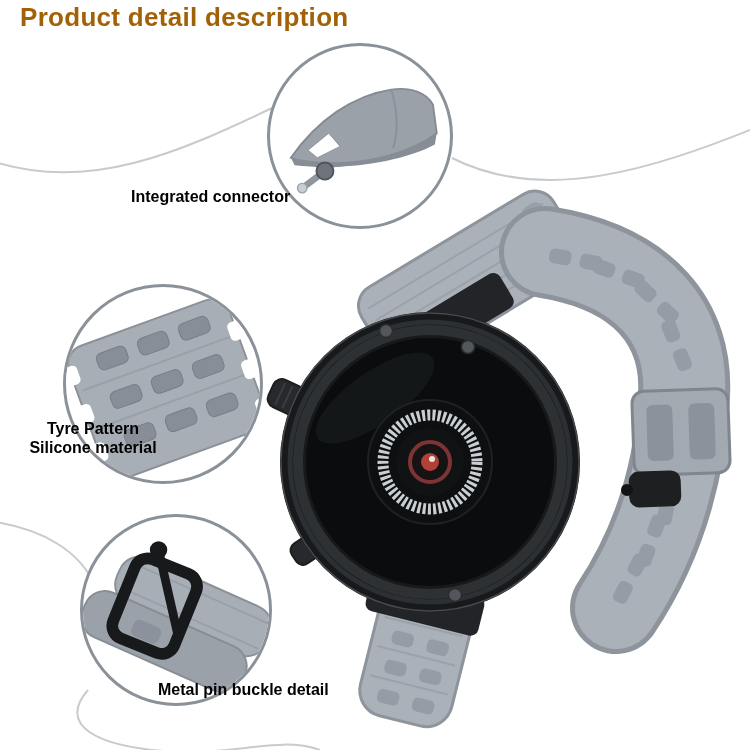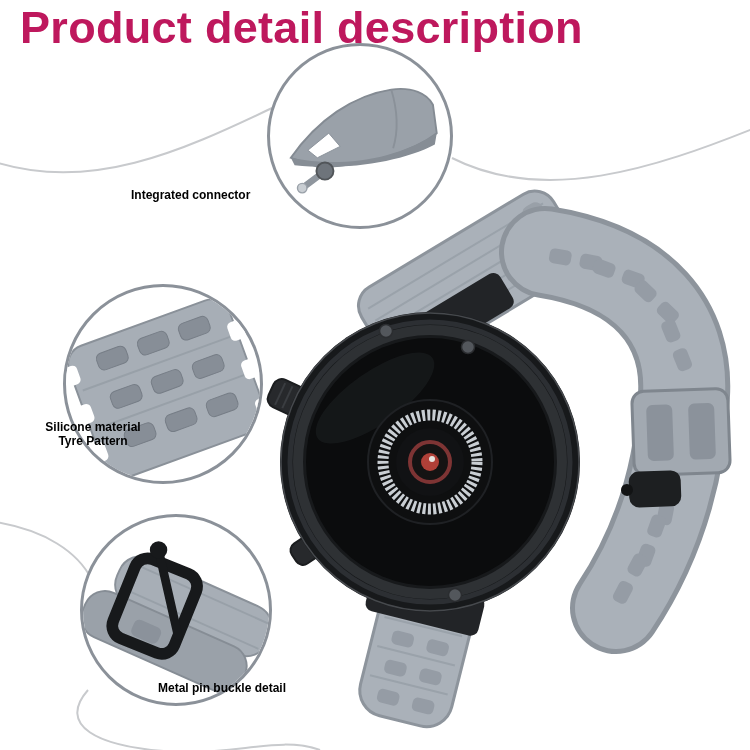--- a/index.html
+++ b/index.html
@@ -5,32 +5,32 @@
   html,body{margin:0;padding:0;}
   body{
     width:750px;height:750px;position:relative;overflow:hidden;
     background:#ffffff;
     font-family:"Liberation Sans", sans-serif;
   }
   .canvas{position:absolute;inset:0;}
   .scene{position:absolute;left:0;top:0;width:750px;height:750px;}
   .title{
     position:absolute;left:20px;top:2px;margin:0;
-    font-size:45px;font-weight:800;color:#be185d;letter-spacing:.3px;text-align:center;
+    font-size:26px;font-weight:800;color:#a16207;letter-spacing:.3px;text-align:center;
   }
   .callout{
     position:absolute;border:3px solid #8b9199;border-radius:50%;
     background:#fff;overflow:hidden;box-sizing:border-box;z-index:3;
   }
   .callout svg{display:block;width:100%;height:100%;}
   .c1{left:267px;top:43px;width:186px;height:186px;}
   .c2{left:63px;top:284px;width:200px;height:200px;}
   .c3{left:80px;top:514px;width:192px;height:192px;}
   .label{
-    position:absolute;font-weight:bold;font-size:12px;color:#000;z-index:4;
+    position:absolute;font-weight:bold;font-size:16px;color:#000;z-index:4;
     white-space:nowrap;
   }
   .l1{left:131px;top:188px;}
   .l2{left:14px;top:420px;width:158px;text-align:center;white-space:normal;line-height:1.18;}
   .l3{left:158px;top:681px;}
 </style>
 </head>
 <body>
 
 <div class="canvas">
@@ -204,22 +204,22 @@
             <rect x="6" y="92" width="16" height="20" rx="5"></rect>
             <rect x="6" y="134" width="16" height="20" rx="5"></rect>
           <rect x="182" y="64" width="16" height="20" rx="5"></rect>
             <rect x="182" y="106" width="16" height="20" rx="5"></rect>
             <rect x="182" y="148" width="16" height="20" rx="5"></rect>
         </g>
       </g>
     </svg>
   </div>
   <div class="label l2">
+    <span style="display:block">Tyre Pattern</span>
     <span style="display:block">Silicone material</span>
-    <span style="display:block">Tyre Pattern</span>
   </div>
 
   <div class="callout c3">
     <svg viewBox="0 0 192 192">
       <g transform="rotate(24 96 96)">
         <rect x="26" y="58" width="170" height="54" rx="24" fill="#a7aeb6" stroke="#8a9199" stroke-width="2"></rect>
         <rect x="8" y="106" width="180" height="50" rx="22" fill="#9aa1a9" stroke="#868d95" stroke-width="2"></rect>
         <rect x="62" y="120" width="30" height="18" rx="6" fill="#8b929b"></rect>
         <line x1="40" y1="70" x2="190" y2="70" stroke="#98a0a8" stroke-width="2"></line>
         <line x1="40" y1="98" x2="190" y2="98" stroke="#98a0a8" stroke-width="2"></line>

